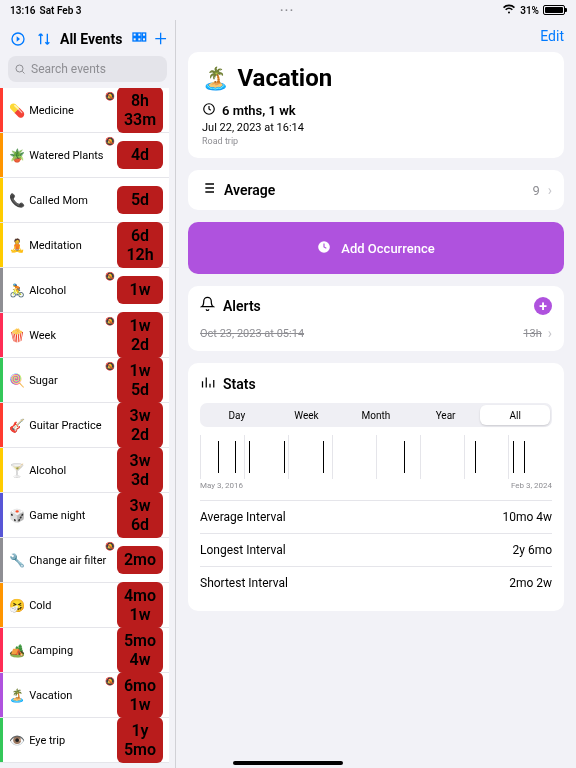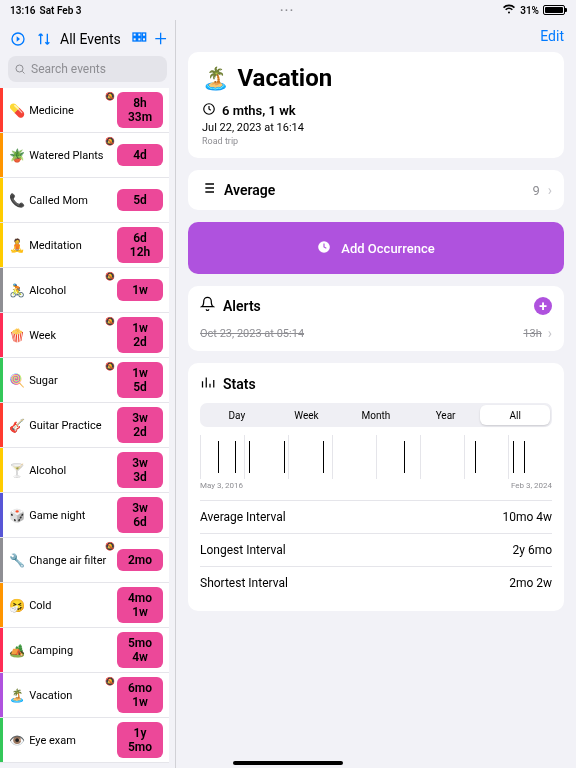--- a/index.html
+++ b/index.html
@@ -14,32 +14,32 @@
   .wifi-icon { display:inline-block; }
 
   
   .app { display:flex; position:absolute; inset:0; top:20px; bottom:0; }
   .sidebar { width:176px; border-right:1px solid #d1d1d6; background:#f2f2f7; display:flex; flex-direction:column; }
   .detail { flex:1; background:#f2f2f7; display:flex; flex-direction:column; padding:0 12px 12px 12px; overflow:hidden; }
 
   
   .sb-header { display:flex; align-items:center; padding:8px 8px 6px 8px; gap:6px; }
   .sb-header .iconbtn { color:#007aff; width:20px; height:20px; display:flex; align-items:center; justify-content:center; font-size:14px; }
-  .sb-header .title-dd { font-size:14px; font-weight:400; color:#000; flex:1; display:flex; align-items:center; gap:2px; }
+  .sb-header .title-dd { font-size:14px; font-weight:700; color:#000; flex:1; display:flex; align-items:center; gap:2px; }
   .sb-header .plus { color:#007aff; font-size:22px; font-weight:300; line-height:1; }
   .searchbox { margin:0 8px 6px 8px; background:#e4e4ea; border-radius:8px; height:26px; display:flex; align-items:center; padding:0 6px; color:#8e8e93; font-size:12px; gap:5px; }
 
   
   .event-list { flex:1; overflow-y:auto; padding:0 6px 0 0; }
   .event-row { display:flex; align-items:center; background:#fff; border-bottom:1px solid #e5e5ea; height:45px; padding-right:6px; position:relative; }
   .event-color { width:3px; align-self:stretch; }
   .event-label { flex:1; display:flex; align-items:center; gap:4px; font-size:11px; color:#000; padding-left:6px; min-width:0; overflow:hidden; }
   .event-emoji { font-size:13px; }
   .event-pin { position:absolute; top:4px; right:54px; font-size:8px; color:#c7c7cc; }
-  .event-time { width:46px; background:#ec4899; border-radius:6px; padding:4px 2px; font-size:12px; font-weight:600; color:#000; text-align:center; line-height:1.2; white-space:pre-line; }
+  .event-time { width:46px; background:#b91c1c; border-radius:6px; padding:4px 2px; font-size:16px; font-weight:600; color:#000; text-align:center; line-height:1.2; white-space:pre-line; }
 
   
   .d-topbar { display:flex; justify-content:flex-end; padding:8px 0; }
   .d-edit { color:#007aff; font-size:14px; }
 
   
   .card { background:#fff; border-radius:10px; margin-bottom:12px; }
   .title-card { padding:12px 14px; }
   .title-row { display:flex; align-items:center; gap:8px; }
   .title-row .emoji { font-size:22px; }
@@ -280,21 +280,21 @@
       <span>Vacation</span>
     </div>
     <span class="event-pin">🔕</span>
     <div class="event-time">6mo
 1w</div>
         </div>
         <div class="event-row">
     <div class="event-color" style="background:#34c759"></div>
     <div class="event-label">
       <span class="event-emoji">👁️</span>
-      <span>Eye exam</span>
+      <span>Eye trip</span>
     </div>
 
     <div class="event-time">1y
 5mo</div>
         </div>
       </div>
   </div>
 
   <div class="detail">
     <div class="d-topbar">

